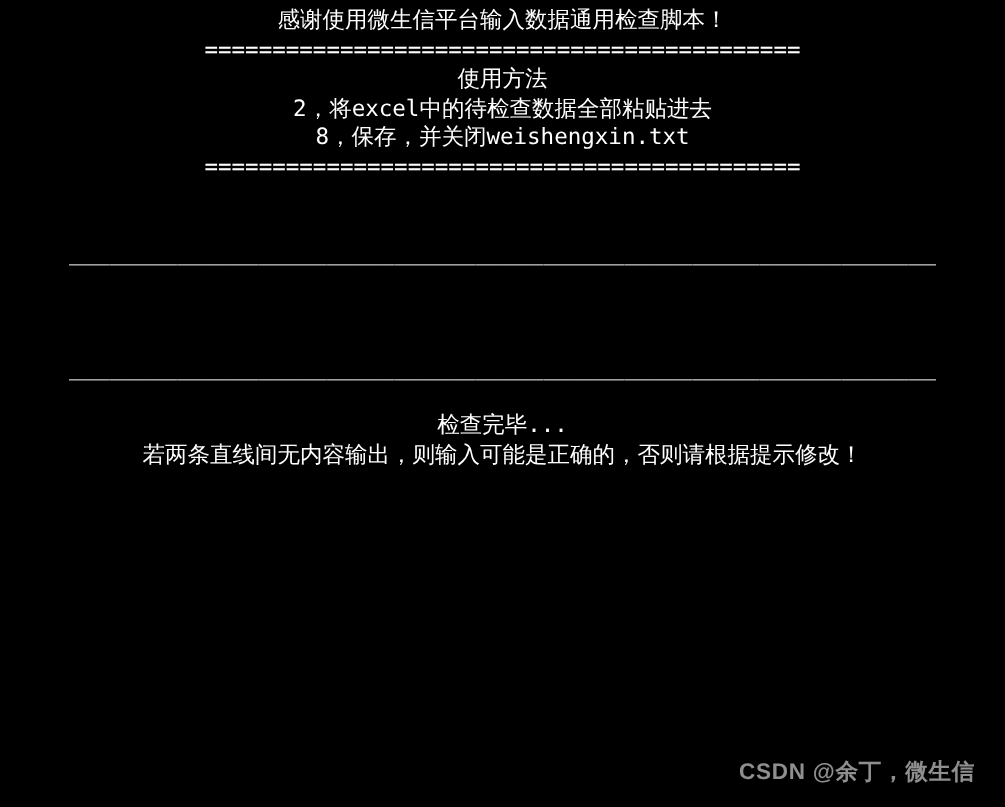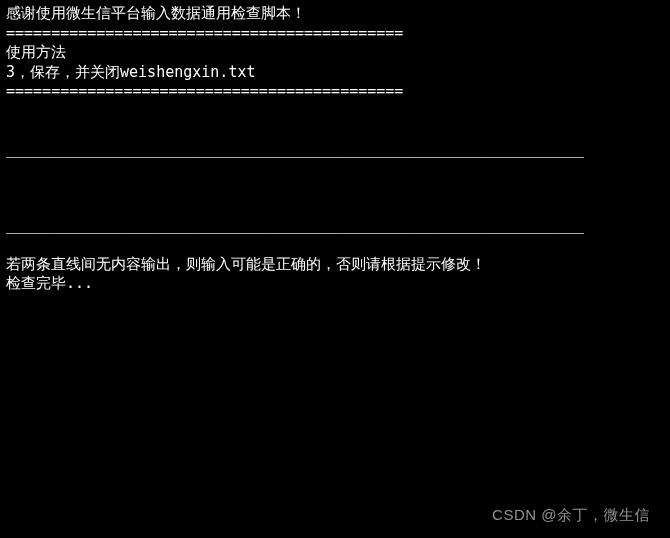--- a/index.html
+++ b/index.html
@@ -1,18 +1,19 @@
 <!DOCTYPE html>
 <html><head>
   <meta charset="utf-8">
   <style>
     * {
       margin: 0;
       padding: 0;
       box-sizing: border-box;
+      text-align: center;
     }
     body {
       width: 670px;
       height: 538px;
       background: #000000;
       color: #ffffff;
       font-family: "SimSun", "Microsoft YaHei", monospace;
       font-size: 15px;
       line-height: 1.3;
       padding: 4px 6px;
@@ -24,38 +25,40 @@
       min-height: 19px;
     }
     .watermark {
       position: absolute;
       bottom: 14px;
       right: 20px;
       color: rgba(220, 220, 220, 0.65);
       font-size: 15px;
       font-family: "Microsoft YaHei", sans-serif;
       letter-spacing: 0.5px;
+      font-weight: bold;
     }
   </style>
 </head>
 <body>
 
 <div>
   <div class="line">感谢使用微生信平台输入数据通用检查脚本！</div>
   <div class="line">============================================</div>
   <div class="line">使用方法</div>
-  <div class="line">3，保存，并关闭weishengxin.txt</div>
+  <div class="line">2，将excel中的待检查数据全部粘贴进去</div>
+  <div class="line">8，保存，并关闭weishengxin.txt</div>
   <div class="line">============================================</div>
   <div class="line"></div>
   <div class="line"></div>
   <div class="line">________________________________________________________________</div>
   <div class="line"></div>
   <div class="line"></div>
   <div class="line"></div>
   <div class="line">________________________________________________________________</div>
   <div class="line"></div>
+  <div class="line">检查完毕...</div>
   <div class="line">若两条直线间无内容输出，则输入可能是正确的，否则请根据提示修改！</div>
-  <div class="line">检查完毕...</div>
   <div class="line"></div>
   <div class="line"></div>
 </div>
 
 <div class="watermark">CSDN @余丁，微生信</div>
 
 </body></html>

